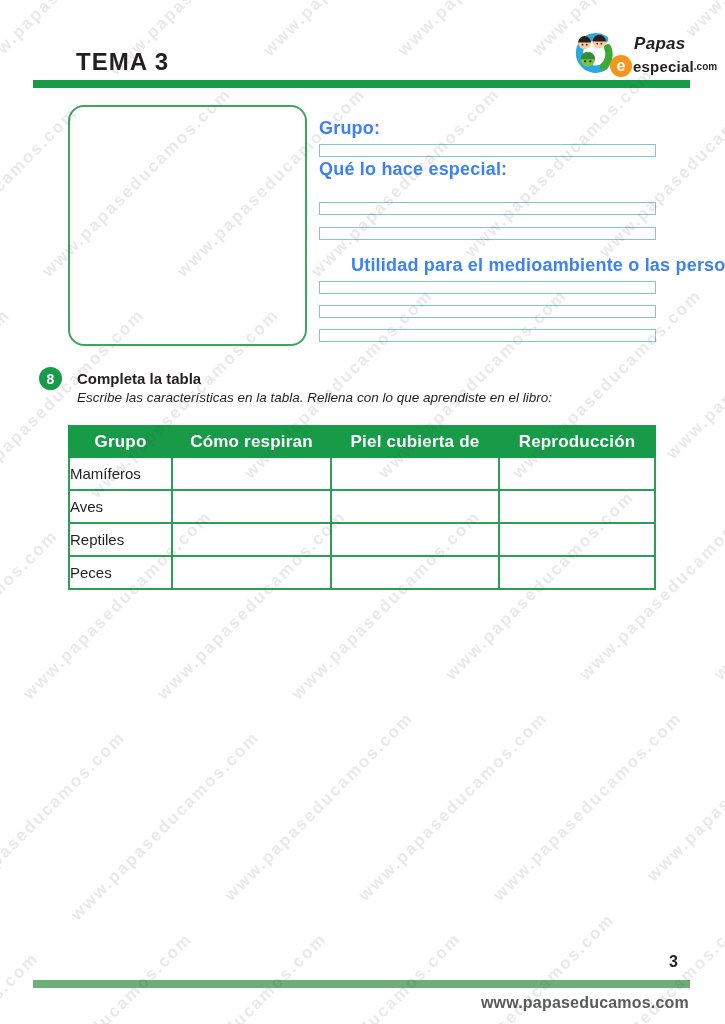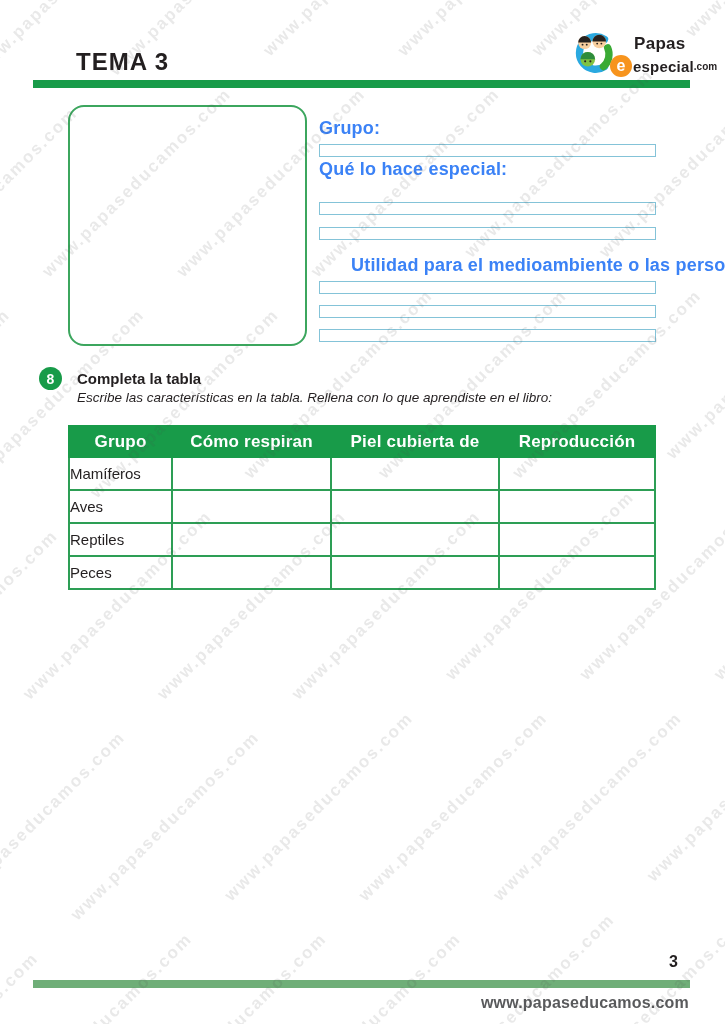--- a/index.html
+++ b/index.html
@@ -39,20 +39,21 @@
     display: flex;
     align-items: flex-start;
   }
   .logo-text { margin-left: -6px; padding-top: 4px; }
   .logo-line1 {
     font-size: 17px;
     font-weight: bold;
     color: #231f20;
     padding-left: 24px;
     letter-spacing: .3px;
+    font-style: italic;
   }
   .logo-line2 { display: flex; align-items: center; margin-top: 1px; }
   .logo-e {
     width: 22px; height: 22px;
     border-radius: 50%;
     background: #f7941d;
     color: #ffffff;
     font-weight: bold;
     font-size: 16px;
     display: flex; align-items: center; justify-content: center;

